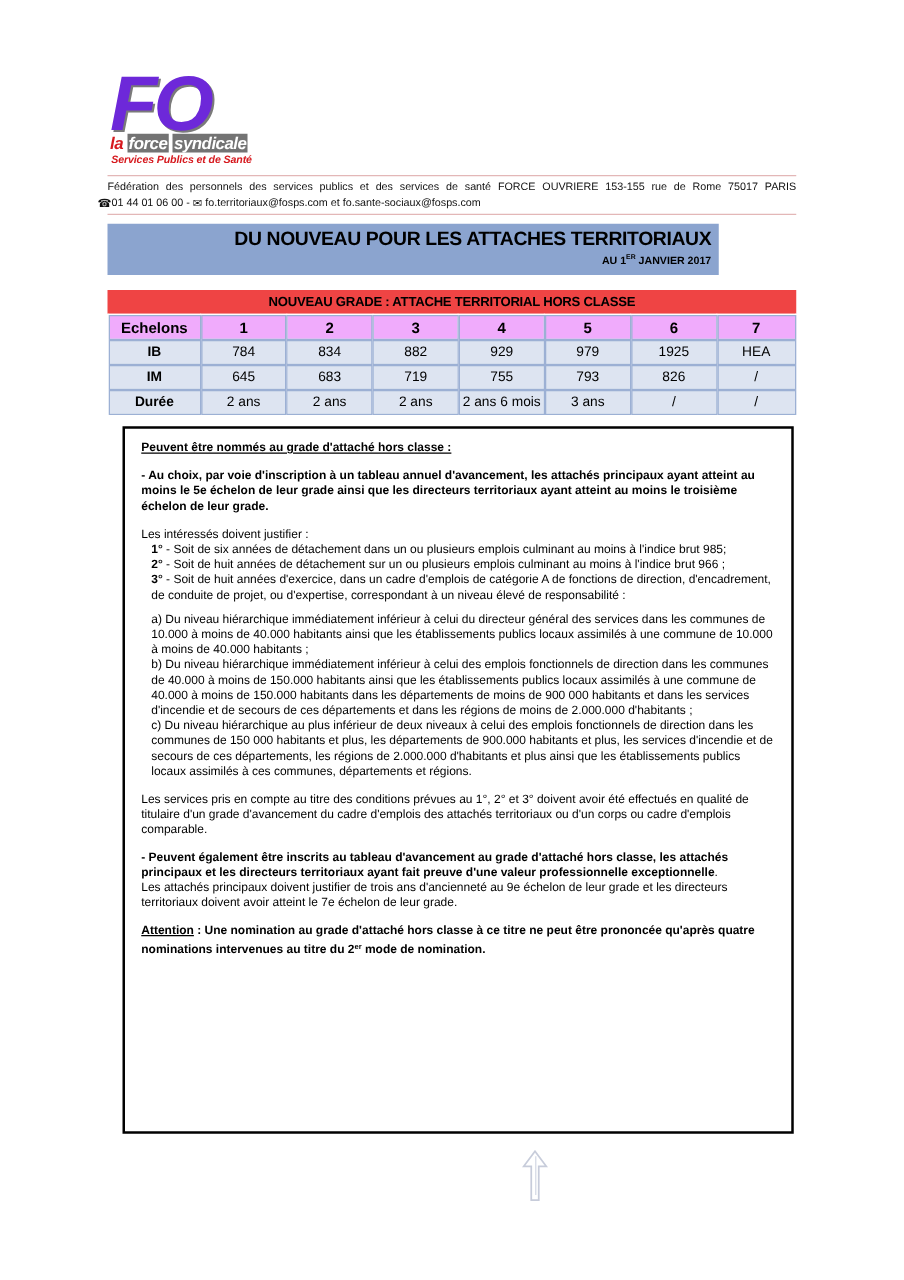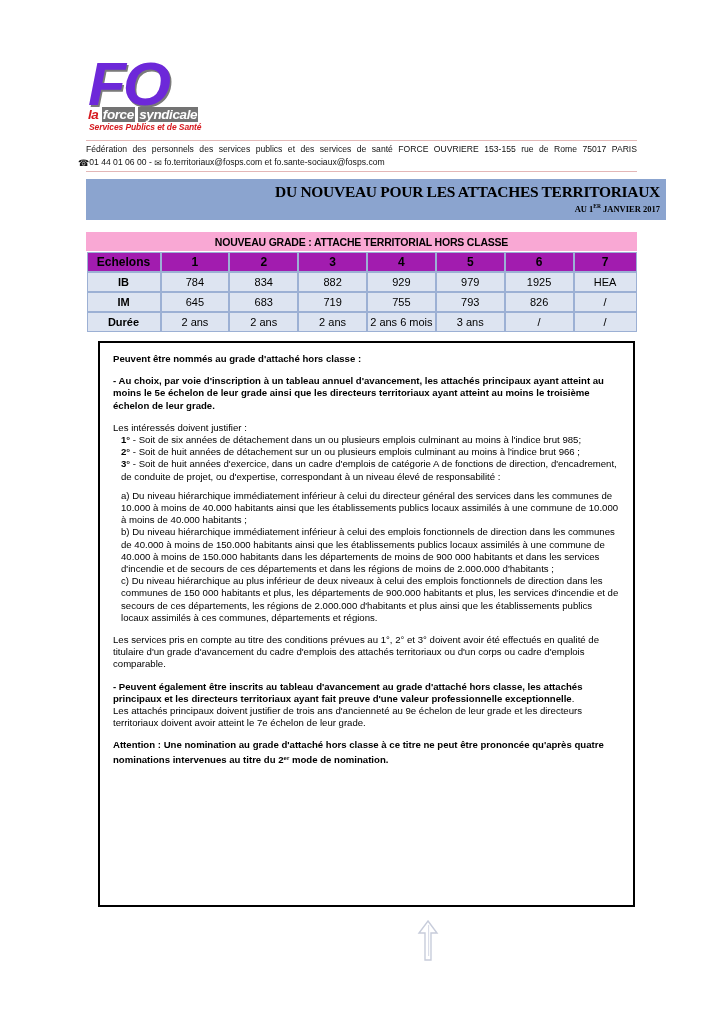--- a/index.html
+++ b/index.html
@@ -97,24 +97,23 @@
     color: #111;
     white-space: nowrap;
   }
   .glyph { font-size: 9px; vertical-align: -0.5px; }
 
   
   .title-bar {
     position: absolute;
     left: 86px;
     top: 179px;
-    width: 580px;
+    width: 489px;
     height: 41px;
     background: #8ba4cf;
-    font-family: Liberation Serif, serif;
   }
   .title-main {
     position: absolute;
     right: 6px;
     top: 4px;
     font-size: 15.5px;
     font-weight: bold;
     letter-spacing: -0.3px;
     color: #000;
     white-space: nowrap;
@@ -131,21 +130,21 @@
   }
   .title-sub sup { font-size: 5.5px; vertical-align: 4px; }
 
   
   .grade-banner {
     position: absolute;
     left: 86px;
     top: 232px;
     width: 551px;
     height: 19px;
-    background: #f9a8d4;
+    background: #ef4444;
     font-size: 10.5px;
     font-weight: bold;
     letter-spacing: -0.2px;
     display: flex;
     align-items: center;
     justify-content: center;
     color: #000;
   }
 
   
@@ -167,21 +166,21 @@
     vertical-align: middle;
     padding: 0;
   }
   table.echelons td.rowlabel {
     background: #9cb0d4;
     font-weight: bold;
     font-size: 11px;
     width: 74px;
   }
   table.echelons tr.hdr td {
-    background: #a21caf;
+    background: #f0abfc;
     font-weight: bold;
     font-size: 12px;
   }
   table.echelons tr.body td {
     background: #dde4f1;
     font-size: 11px;
   }
   table.echelons td.small { font-size: 9.5px; }
   table.echelons col.c7 { width: 63px; }
 
@@ -199,21 +198,21 @@
   .tb-inner {
     padding: 10px 12px 6px 13px;
     font-size: 9.6px;
     line-height: 12.2px;
     color: #000;
   }
   .tb-inner p { margin: 0; }
   .sp { height: 10px; }
   .sp-s { height: 7px; }
   .bold { font-weight: bold; }
-  .u { }
+  .u { text-decoration: underline; }
   .ind { padding-left: 8px; }
   .tb-inner sup { font-size: 6px; vertical-align: 3px; }
 
   
   .arrow-wm {
     position: absolute;
     left: 417px;
     top: 920px;
     width: 22px;
     height: 46px;

